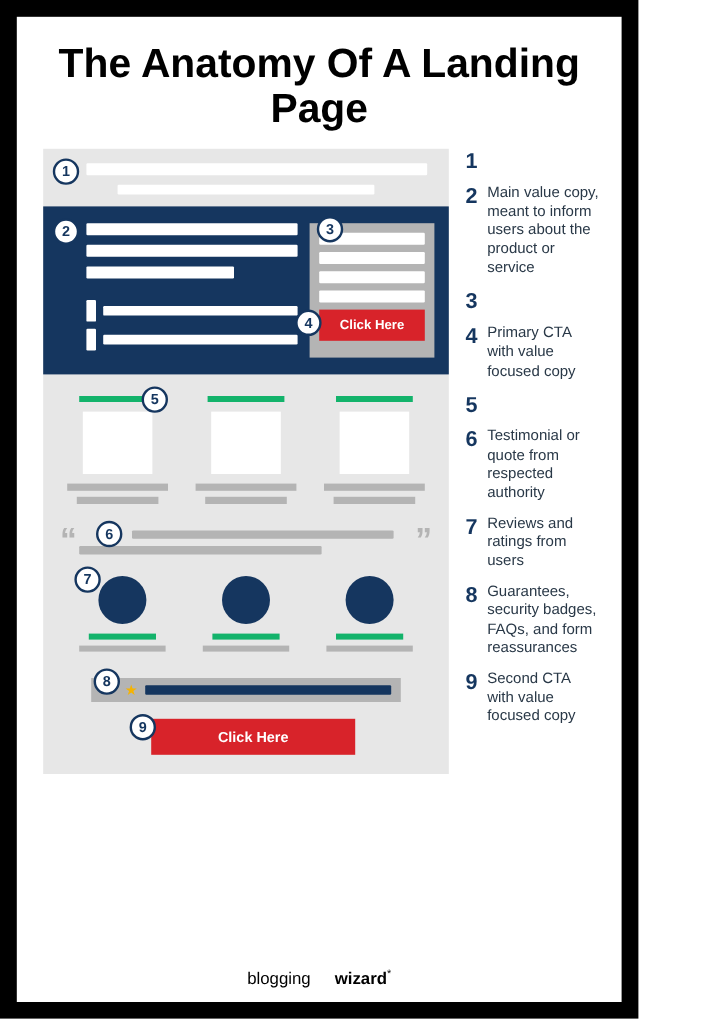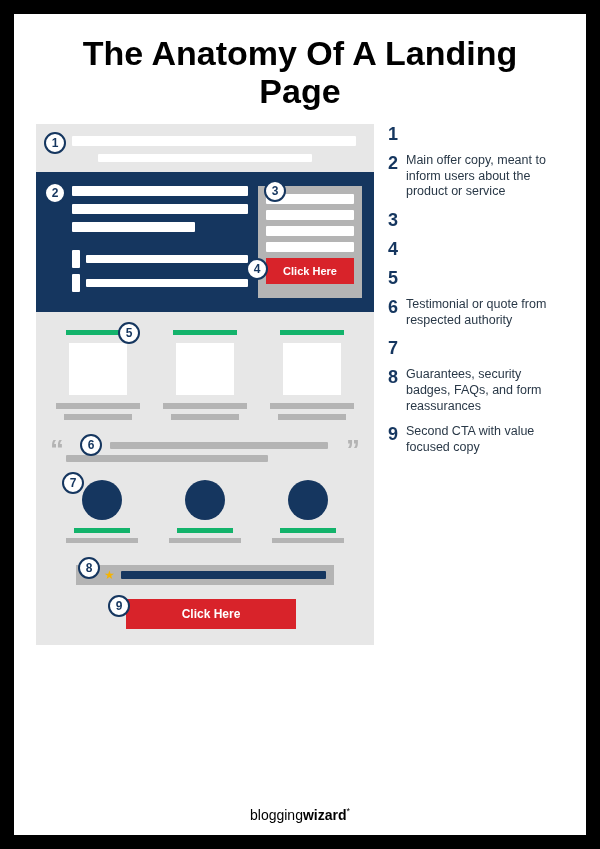--- a/index.html
+++ b/index.html
@@ -1,17 +1,17 @@
 <!DOCTYPE html>
 <html><head>
 <meta charset="utf-8">
 <style>
   * { box-sizing: border-box; margin: 0; padding: 0; }
   html, body { width: 600px; height: 849px; background: #fff; font-family: -apple-system, BlinkMacSystemFont, "Segoe UI", Arial, sans-serif; }
-  .frame { width: 600px; height: 849px; border: 14px solid #000; background: #fff; position: relative; }
+  .frame { width: 532px; height: 849px; border: 14px solid #000; background: #fff; position: relative; }
   .title { font-weight: 800; font-size: 34px; line-height: 1.12; text-align: center; margin: 20px 30px 14px; color: #000; }
   .content { display: flex; padding: 0 18px 0 22px; gap: 14px; }
   .mock { width: 338px; position: relative; }
   .leg { width: 190px; font-size: 12.5px; color: #293847; }
   .leg-row { display: flex; align-items: flex-start; margin-bottom: 10px; }
   .leg-num { font-weight: 800; font-size: 18px; color: #15365f; width: 18px; flex: 0 0 18px; line-height: 1; margin-top: 1px; }
   .leg-txt { line-height: 1.25; }
 
   
   .lp { width: 338px; background: #e7e7e7; }
@@ -58,21 +58,21 @@
   .t-star { color: #f5b301; font-size: 12px; line-height: 1; }
   .t-fill { flex: 1; height: 8px; background: #15365f; border-radius: 1px; }
 
   .cta2-row { padding: 8px 40px 16px; position: relative; }
   .cta2 { background: #d8232a; color: #fff; font-weight: 700; font-size: 12px; text-align: center; padding: 8px 0; margin-left: 50px; width: 170px; }
 
   
   .mk { position: absolute; width: 22px; height: 22px; border: 2px solid #15365f; background: #fff; border-radius: 50%; font-weight: 800; font-size: 12px; color: #15365f; display: flex; align-items: center; justify-content: center; z-index: 5; }
 
   .footer { position: absolute; bottom: 12px; left: 0; right: 0; text-align: center; font-size: 14px; font-weight: 400; color: #000; }
-  .footer b { font-weight: 800; }
+  .footer b { font-weight: 800; padding-left: 20px; }
   .footer .ast { vertical-align: super; font-size: 9px; }
 
 </style>
 </head>
 <body>
 
 <div class="frame">
 
   <h1 class="title">The Anatomy Of A Landing Page</h1>
 
@@ -178,37 +178,39 @@
 
       </div>
     </div>
 
     <div class="leg">
       <div class="leg-row">
         <div class="leg-num">1</div>
       </div>
       <div class="leg-row">
         <div class="leg-num">2</div>
-        <div class="leg-txt">Main offer copy, meant to inform users about the product or service</div>
+        <div class="leg-txt">Main value copy, meant to inform users about the product or service</div>
       </div>
       <div class="leg-row">
         <div class="leg-num">3</div>
       </div>
       <div class="leg-row">
         <div class="leg-num">4</div>
+        <div class="leg-txt">Primary CTA with value focused copy</div>
       </div>
       <div class="leg-row">
         <div class="leg-num">5</div>
       </div>
       <div class="leg-row">
         <div class="leg-num">6</div>
         <div class="leg-txt">Testimonial or quote from respected authority</div>
       </div>
       <div class="leg-row">
         <div class="leg-num">7</div>
+        <div class="leg-txt">Reviews and ratings from users</div>
       </div>
       <div class="leg-row">
         <div class="leg-num">8</div>
         <div class="leg-txt">Guarantees, security badges, FAQs, and form reassurances</div>
       </div>
       <div class="leg-row">
         <div class="leg-num">9</div>
         <div class="leg-txt">Second CTA with value focused copy</div>
       </div>
     </div>

